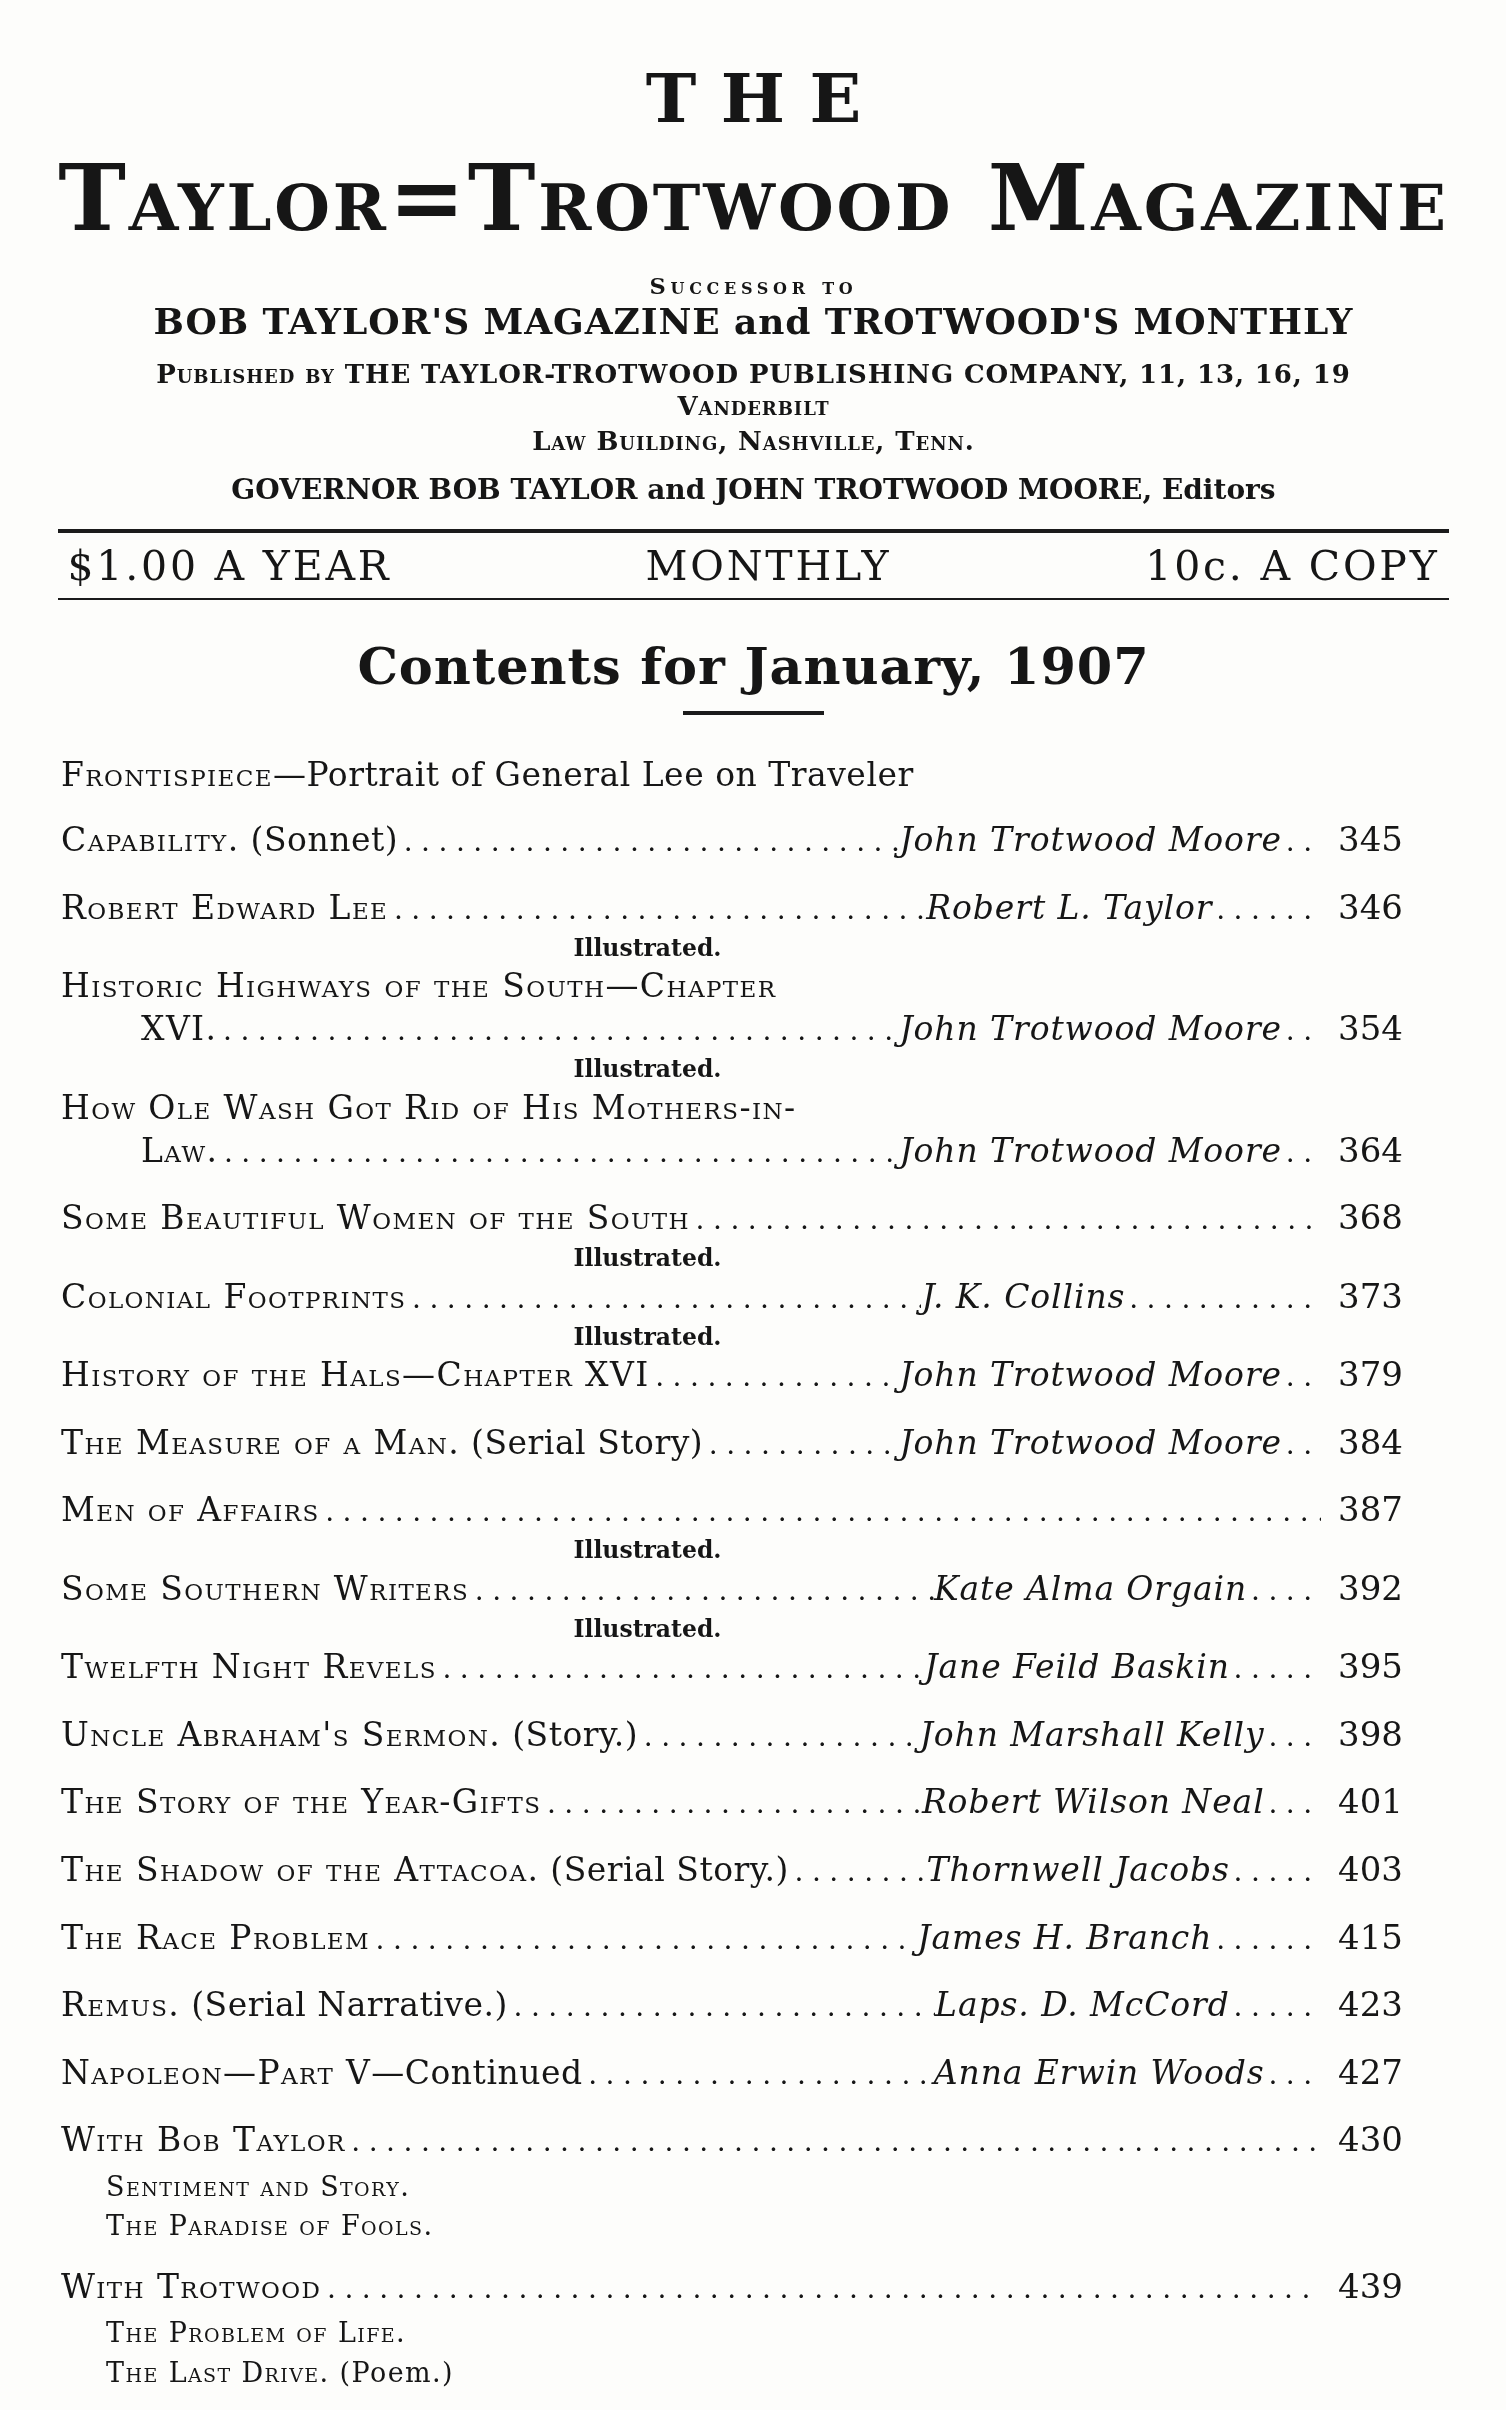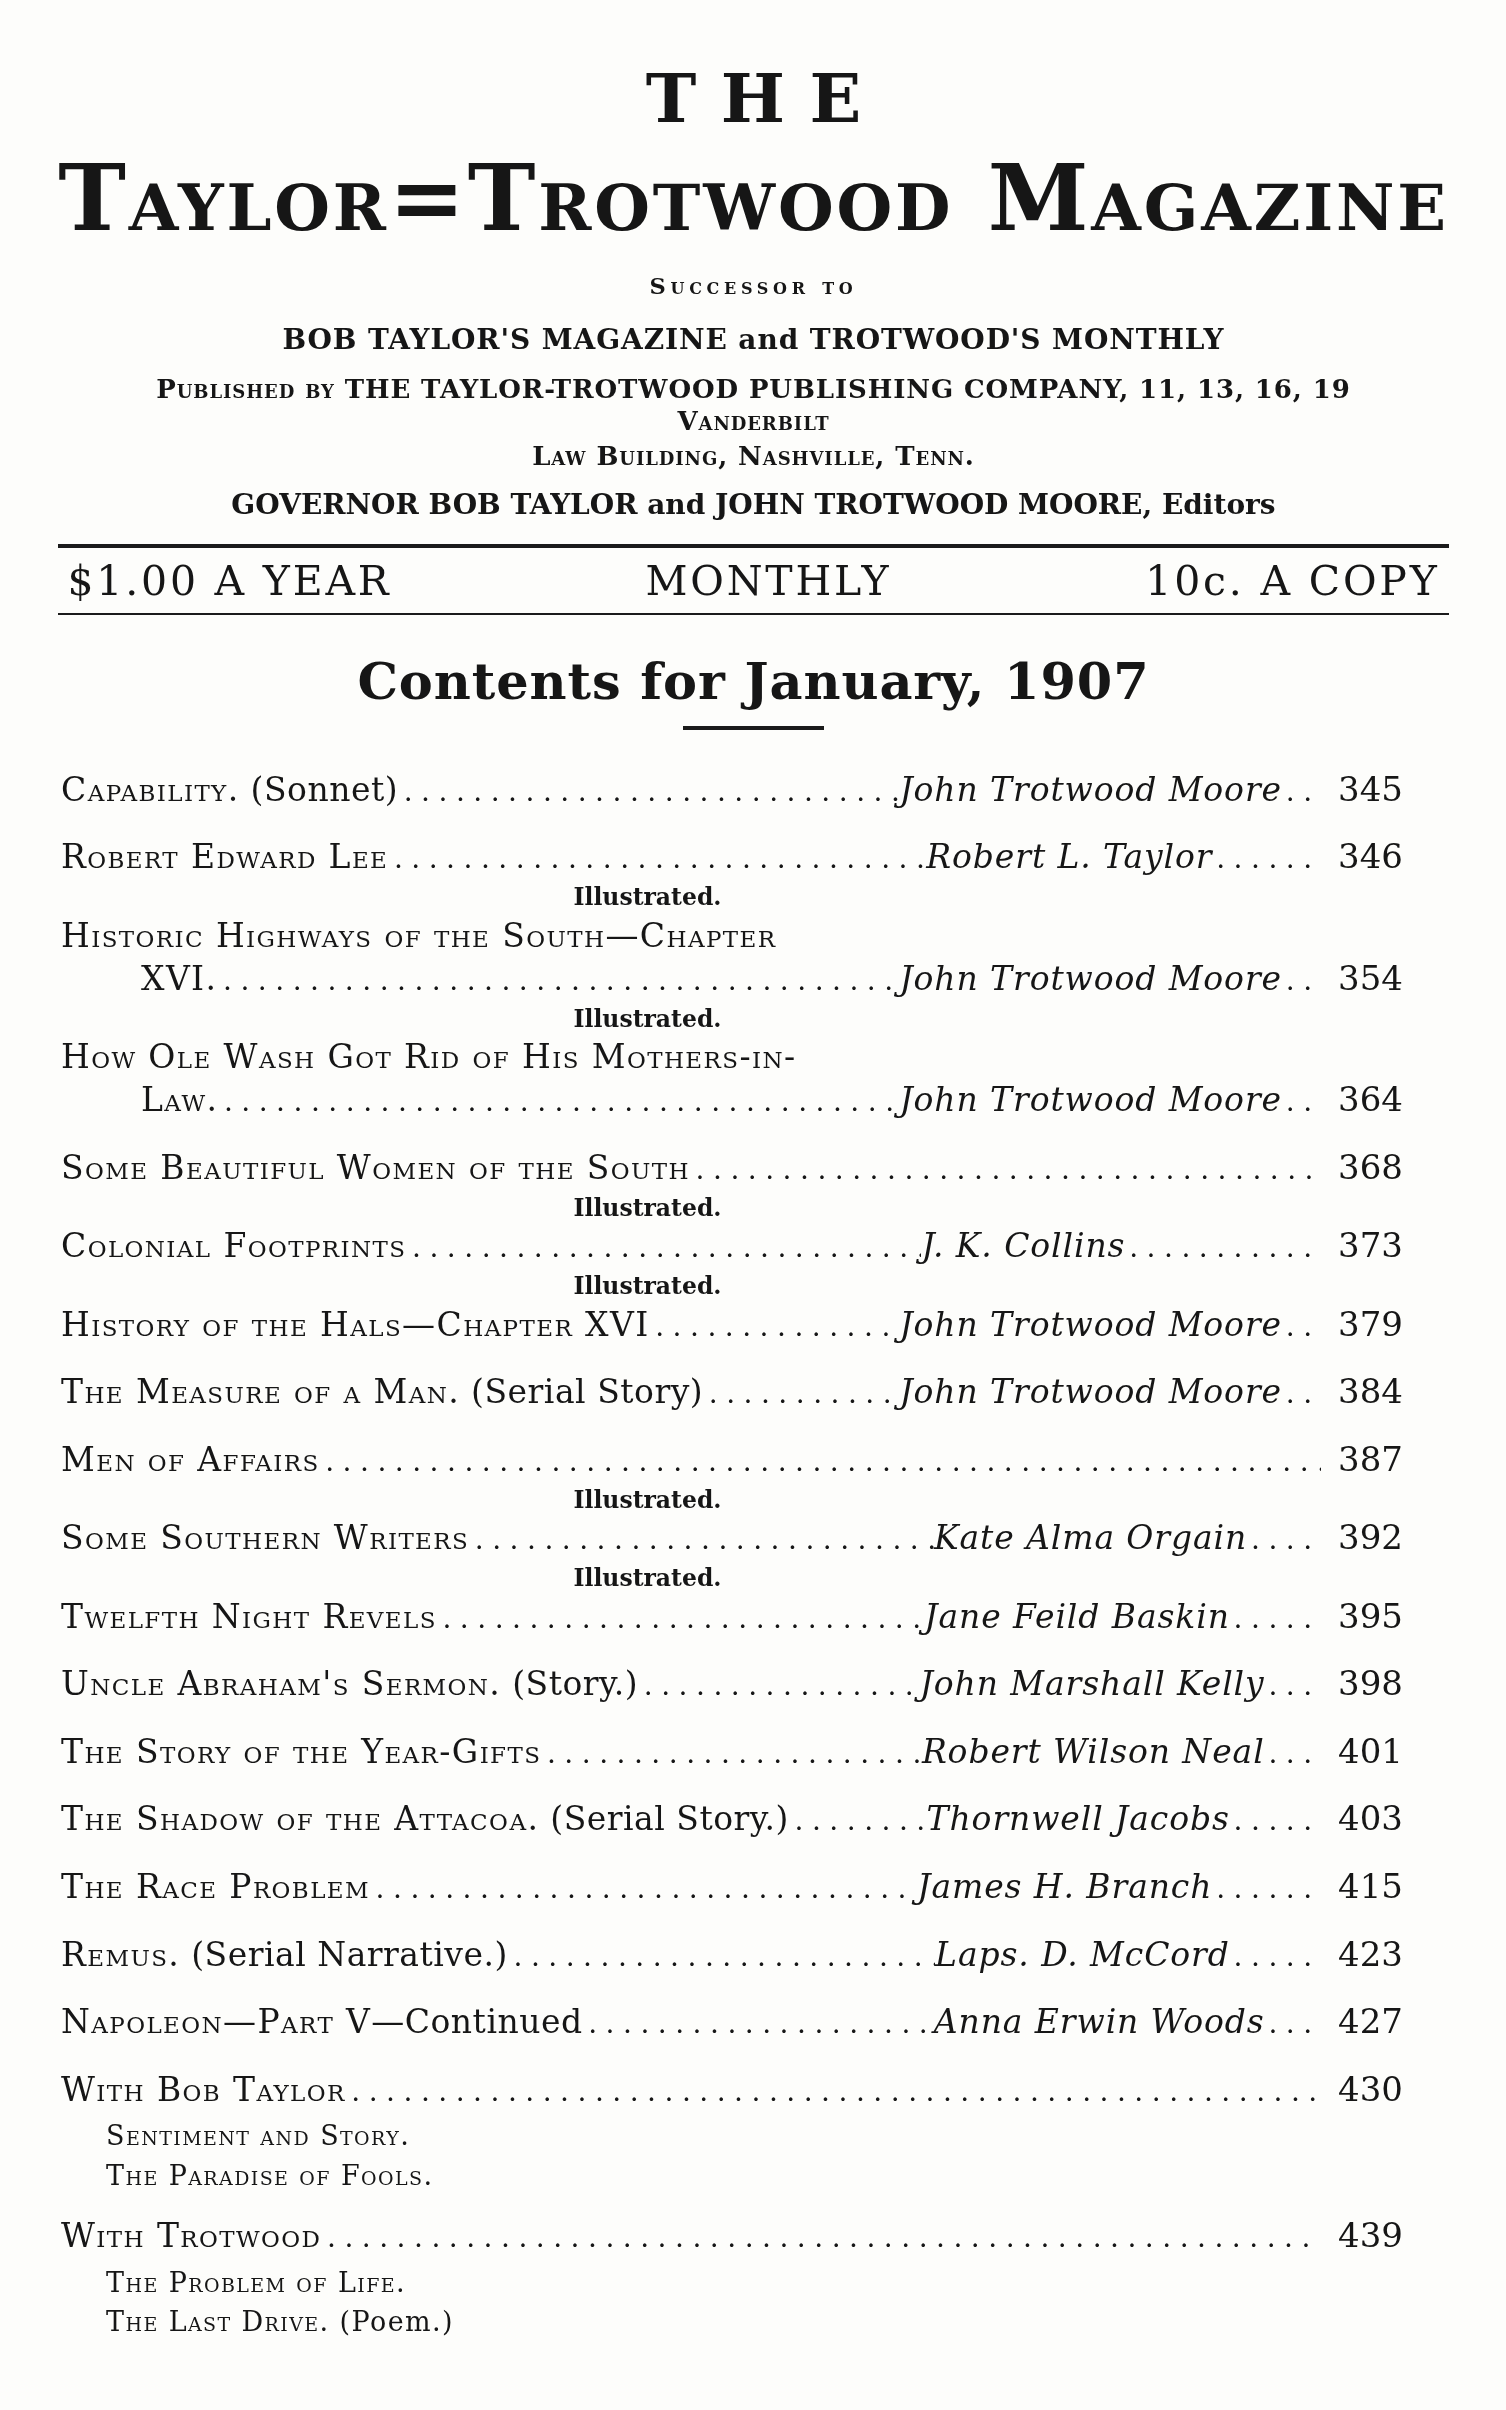--- a/index.html
+++ b/index.html
@@ -25,21 +25,21 @@
     margin:17px 38px 0 38px;
     font-size:91px;font-weight:bold;line-height:1.08;
     font-variant:small-caps;letter-spacing:2.8px;
     white-space:nowrap;
   }
   .m-successor{
     margin-top:28px;font-size:22.6px;font-weight:bold;
     letter-spacing:4.7px;line-height:1;
   }
   .m-pred{
-    margin-top:28px;font-size:28px;font-weight:bold;line-height:1;
+    margin-top:5px;font-size:36px;font-weight:bold;line-height:1;
     letter-spacing:0.9px;
   }
   .m-pub{
     margin:19px 113px 0 113px;font-size:26px;font-weight:bold;line-height:1.25;
     letter-spacing:0.9px;
   }
   .m-editors{
     margin-top:19px;font-size:28px;font-weight:bold;line-height:1;
   }
   
@@ -104,20 +104,25 @@
     <span>MONTHLY</span>
     <span>10c. A COPY</span>
   </div>
 
   <h2 class="contents-heading">Contents for January, 1907</h2>
   <div class="heading-rule"></div>
 
   <main class="toc" id="toc">
       <div class="toc-entry">
         <div class="toc-row">
+          <span class="toc-title"><span class="sc">Frontispiece</span><span class="plain">—Portrait of General Lee on Traveler</span></span>
+        </div>
+      </div>
+      <div class="toc-entry">
+        <div class="toc-row">
           <span class="toc-title"><span class="sc">Capability.</span><span class="plain">  (Sonnet)</span></span>
           <span class="leader"></span>
           <span class="author">John Trotwood Moore</span>
           <span class="adots">..</span>
           <span class="pagenum">345</span>
         </div>
       </div>
       <div class="toc-entry">
         <div class="toc-row">
           <span class="toc-title"><span class="sc">Robert Edward Lee</span></span>

